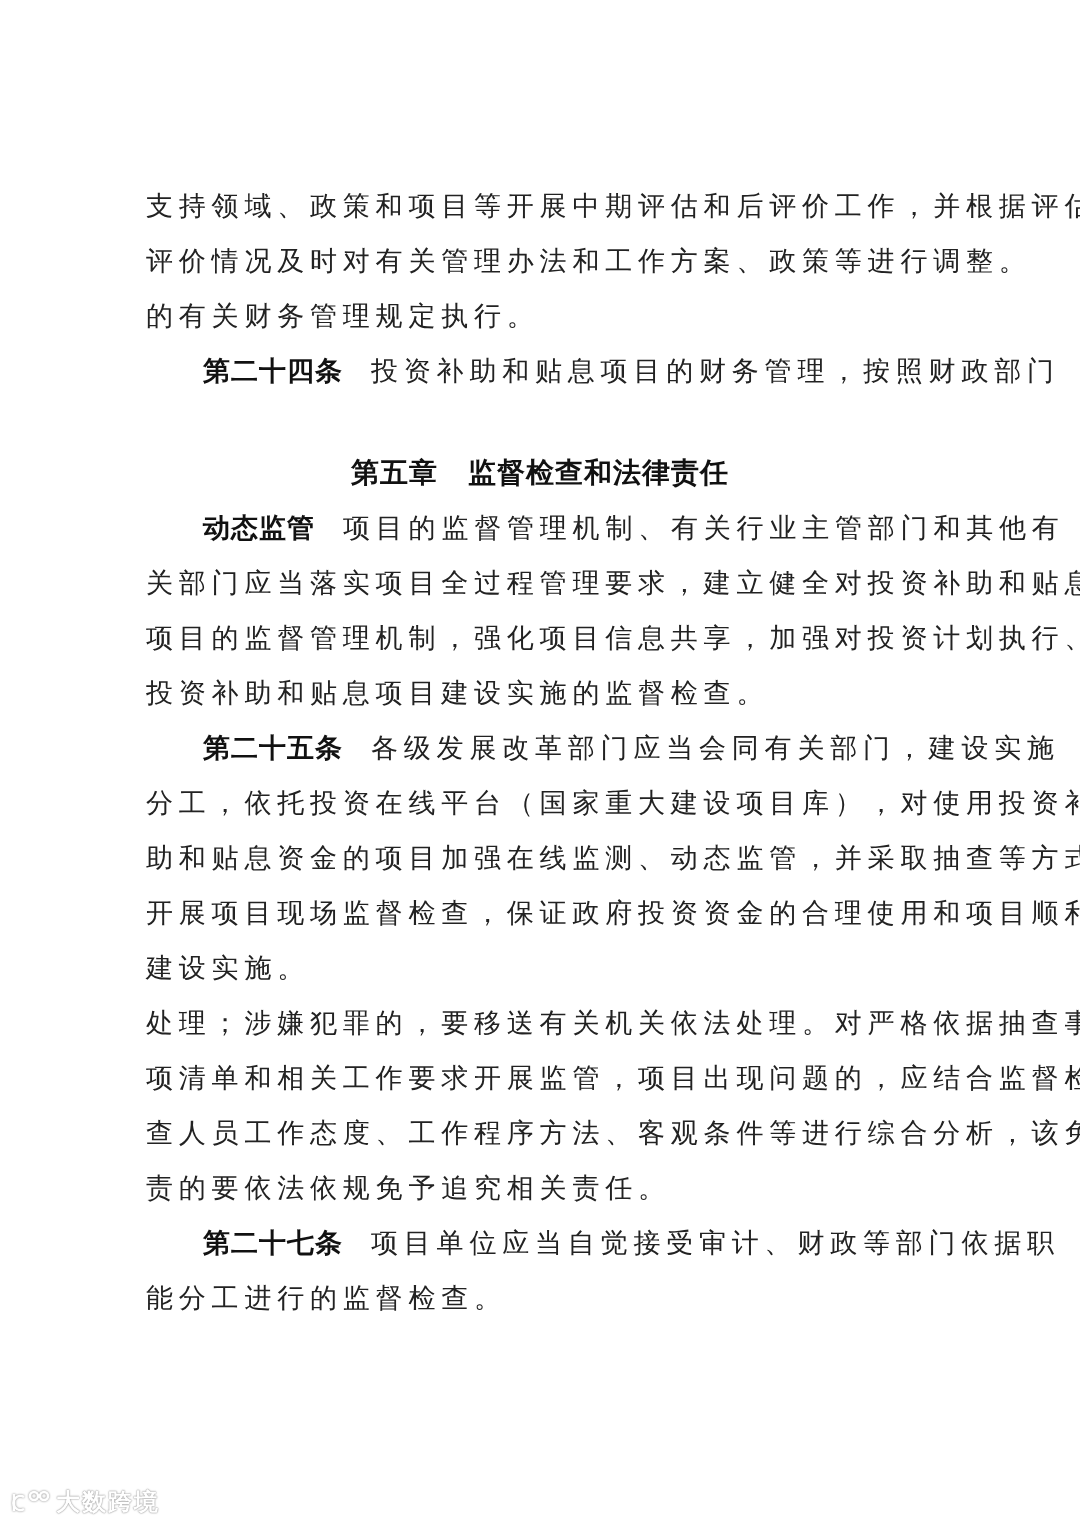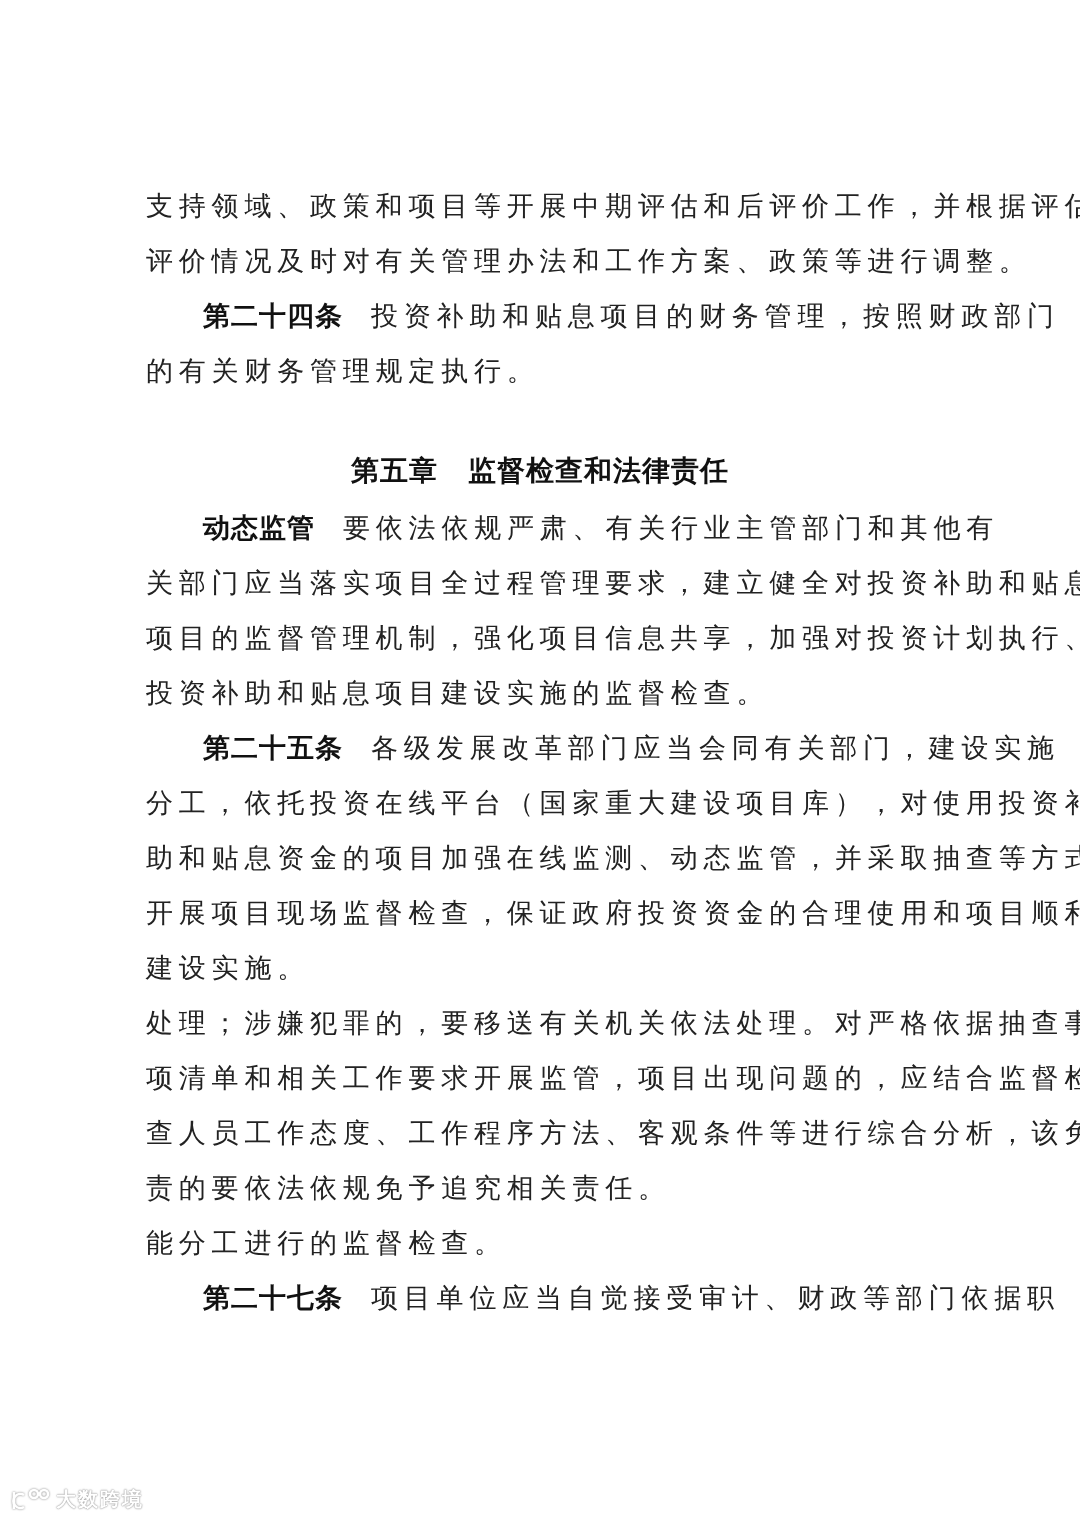--- a/index.html
+++ b/index.html
@@ -34,21 +34,21 @@
     padding-left: 57px;
   }
   .art-head {
     font-family: "DejaVu Sans", "Liberation Sans", sans-serif;
     font-weight: 700;
     letter-spacing: 1px;
     color: #111;
     margin-right: 28px;
   }
   .chapter {
-    font-family: Liberation Mono, monospace;
+    font-family: Liberation Serif, serif;
     font-weight: 700;
     font-size: 28px;
     letter-spacing: 1px;
     line-height: 55px;
     height: 55px;
     text-align: center;
     color: #111;
     margin-left: -146px;
     width: 1080px;
     padding-left: 0;
@@ -60,52 +60,52 @@
   .watermark {
     position: absolute;
     left: 10px;
     top: 1486px;
     display: flex;
     align-items: center;
     gap: 4px;
     color: #ffffff;
     text-shadow: 0 0 2px #9a9a9a, 0 0 1px #888;
     font-family: "DejaVu Sans", "Liberation Sans", sans-serif;
-    font-size: 20px;
+    font-size: 24px;
     font-weight: 700;
     letter-spacing: 2px;
   }
   .wm-logo svg { display: block; }
 </style>
 </head>
 <body>
 
 <div class="page">
 
   <div>
     <div class="line">支持领域、政策和项目等开展中期评估和后评价工作，并根据评估</div>
     <div class="line">评价情况及时对有关管理办法和工作方案、政策等进行调整。</div>
   </div>
 
   <div>
+    <div class="line">的有关财务管理规定执行。</div>
     <div class="line indent">
       <span class="art-head">第二十四条</span><span>投资补助和贴息项目的财务管理，按照财政部门</span>
     </div>
-    <div class="line">的有关财务管理规定执行。</div>
   </div>
 
   <div class="spacer"></div>
 
   <div class="chapter">
     <span>第五章</span><span class="gap"></span><span>监督检查和法律责任</span>
   </div>
 
   <div>
     <div class="line indent">
-      <span class="art-head">动态监管</span><span>要依法依规严肃、有关行业主管部门和其他有</span>
+      <span class="art-head">动态监管</span><span>项目的监督管理机制、有关行业主管部门和其他有</span>
     </div>
     <div class="line">关部门应当落实项目全过程管理要求，建立健全对投资补助和贴息</div>
     <div class="line">项目的监督管理机制，强化项目信息共享，加强对投资计划执行、</div>
     <div class="line">投资补助和贴息项目建设实施的监督检查。</div>
   </div>
 
   <div>
     <div class="line indent">
       <span class="art-head">第二十五条</span><span>各级发展改革部门应当会同有关部门，建设实施</span>
     </div>
@@ -116,24 +116,24 @@
   </div>
 
   <div>
     <div class="line">处理；涉嫌犯罪的，要移送有关机关依法处理。对严格依据抽查事</div>
     <div class="line">项清单和相关工作要求开展监管，项目出现问题的，应结合监督检</div>
     <div class="line">查人员工作态度、工作程序方法、客观条件等进行综合分析，该免</div>
     <div class="line">责的要依法依规免予追究相关责任。</div>
   </div>
 
   <div>
-    <div class="line">能分工进行的监督检查。</div>
     <div class="line indent">
       <span class="art-head">第二十七条</span><span>项目单位应当自觉接受审计、财政等部门依据职</span>
     </div>
+    <div class="line">能分工进行的监督检查。</div>
   </div>
 </div>
 
 <div class="watermark">
   <span class="wm-logo">
     <svg width="42" height="26" viewBox="0 0 42 26">
       <g fill="none" stroke="#ffffff" stroke-width="2.6" style="filter: drop-shadow(0 0 1px #888);">
         <path d="M4 5 L4 22"></path>
         <path d="M14 8 A7 7 0 1 0 14 20"></path>
         <circle cx="24" cy="7" r="4"></circle>

